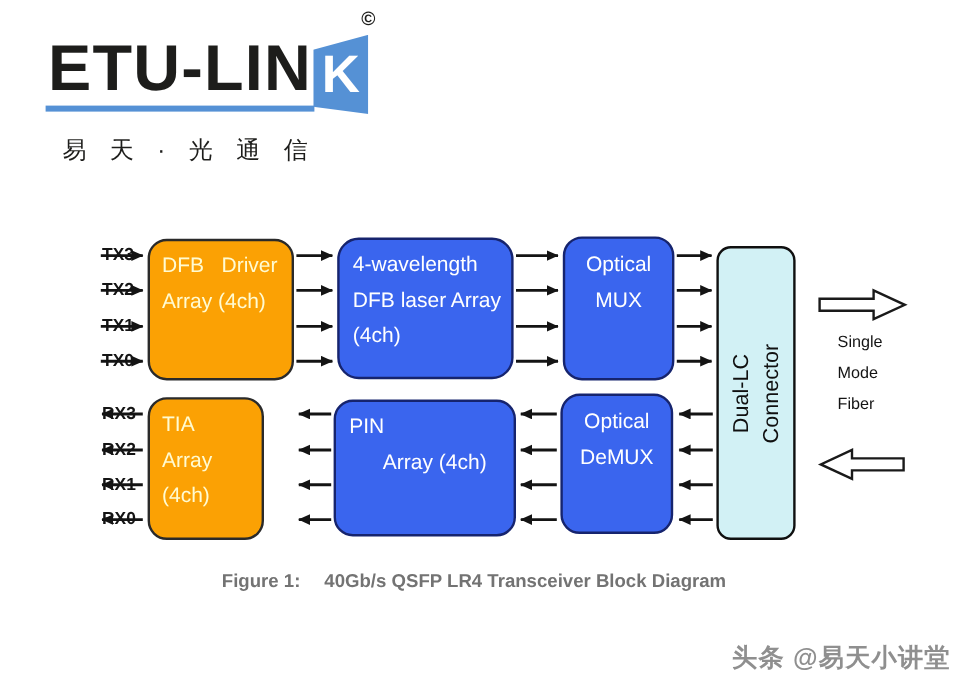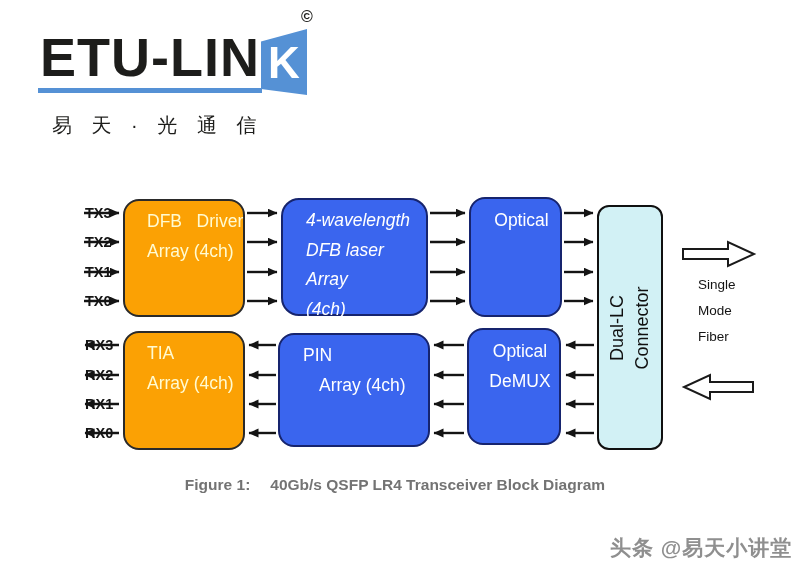--- a/index.html
+++ b/index.html
@@ -24,29 +24,29 @@
   .flag .k { color:#ffffff; font-weight:bold; font-size:44px; transform:translateY(1px); }
   .copyright { position:absolute; left:301px; top:8px; font-size:16px; font-weight:bold; color:#1d1d1b; }
   .underbar { position:absolute; left:38px; top:88px; width:224px; height:5px; background:#5591d5; }
   .tagline {
     position:absolute; left:52px; top:96px; font-size:20px; color:#1d1d1b;
     letter-spacing:7px; white-space:pre;margin-top:16px;
   }
 
   
   .blk { position:absolute; border-radius:16px; }
-  .blk .ln { display:block; line-height:29.5px; font-size:17.5px;margin-left:12px; }
+  .blk .ln { display:block; line-height:29.5px; font-size:17.5px; }
   .ws-pre { white-space:pre; }
   .orange { background:#fba104; border:2px solid #2a2a2a; color:#fffbd2; }
   .blue   { background:#3a65ee; border:2px solid #16246e; color:#ffffff; }
 
   #blk-dfb   { left:123px; top:199px; width:122px; height:118px; padding:6px 0 0 10px; }
-  #blk-laser { left:281px; top:198px; width:147px; height:118px; padding:6px 0 0 11px; border-radius:18px;font-style:italic; }
+  #blk-laser { left:281px; top:198px; width:147px; height:118px; padding:6px 0 0 11px; border-radius:18px; }
   #blk-mux   { left:469px; top:197px; width:93px;  height:120px; padding:7px 0 0 0; text-align:center; }
-  #blk-tia   { left:123px; top:331px; width:122px; height:119px; padding:6px 0 0 10px; }
+  #blk-tia   { left:123px; top:331px; width:97px; height:119px; padding:6px 0 0 10px; }
   #blk-pin   { left:278px; top:333px; width:152px; height:114px; padding:6px 3px 0 11px; }
   #blk-pin .indent { margin-left:28px; }
   #blk-demux { left:467px; top:328px; width:94px;  height:117px; padding:7px 0 0 0; text-align:center; }
 
   #blk-duallc {
     left:597px; top:205px; width:66px; height:245px;
     background:#d2f1f5; border:2px solid #101010; border-radius:12px;
   }
   .duallc-text {
     position:absolute; left:50%; top:50%;
@@ -164,20 +164,21 @@
   </div>
 
   <div id="blk-laser" class="blk blue">
     <span class="ln">4-wavelength</span>
     <span class="ln">DFB laser Array</span>
     <span class="ln">(4ch)</span>
   </div>
 
   <div id="blk-mux" class="blk blue">
     <span class="ln">Optical</span>
+    <span class="ln">MUX</span>
   </div>
 
   <div id="blk-tia" class="blk orange">
     <span class="ln">TIA</span>
     <span class="ln">Array (4ch)</span>
   </div>
 
   <div id="blk-pin" class="blk blue">
     <span class="ln">PIN</span>
     <span class="ln indent">Array (4ch)</span>

